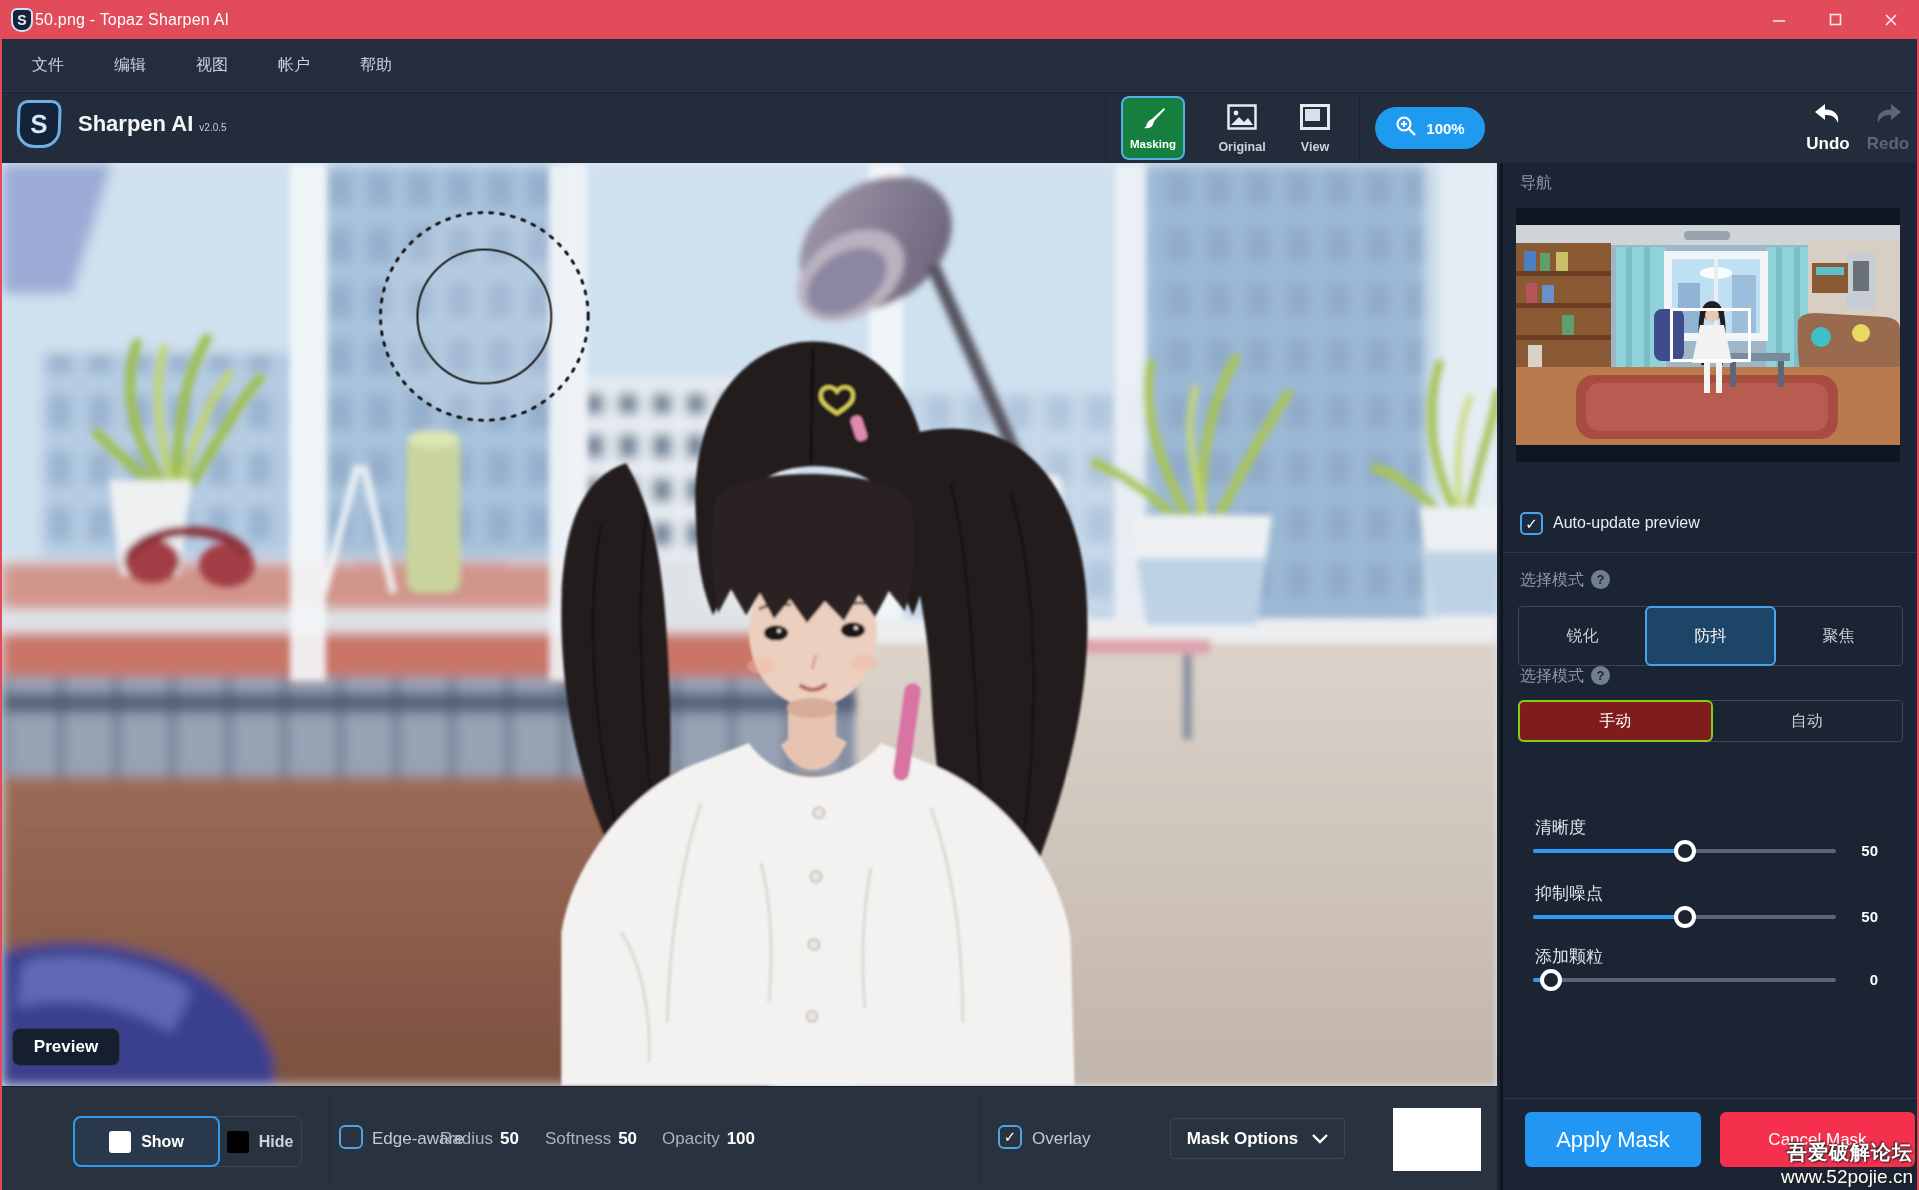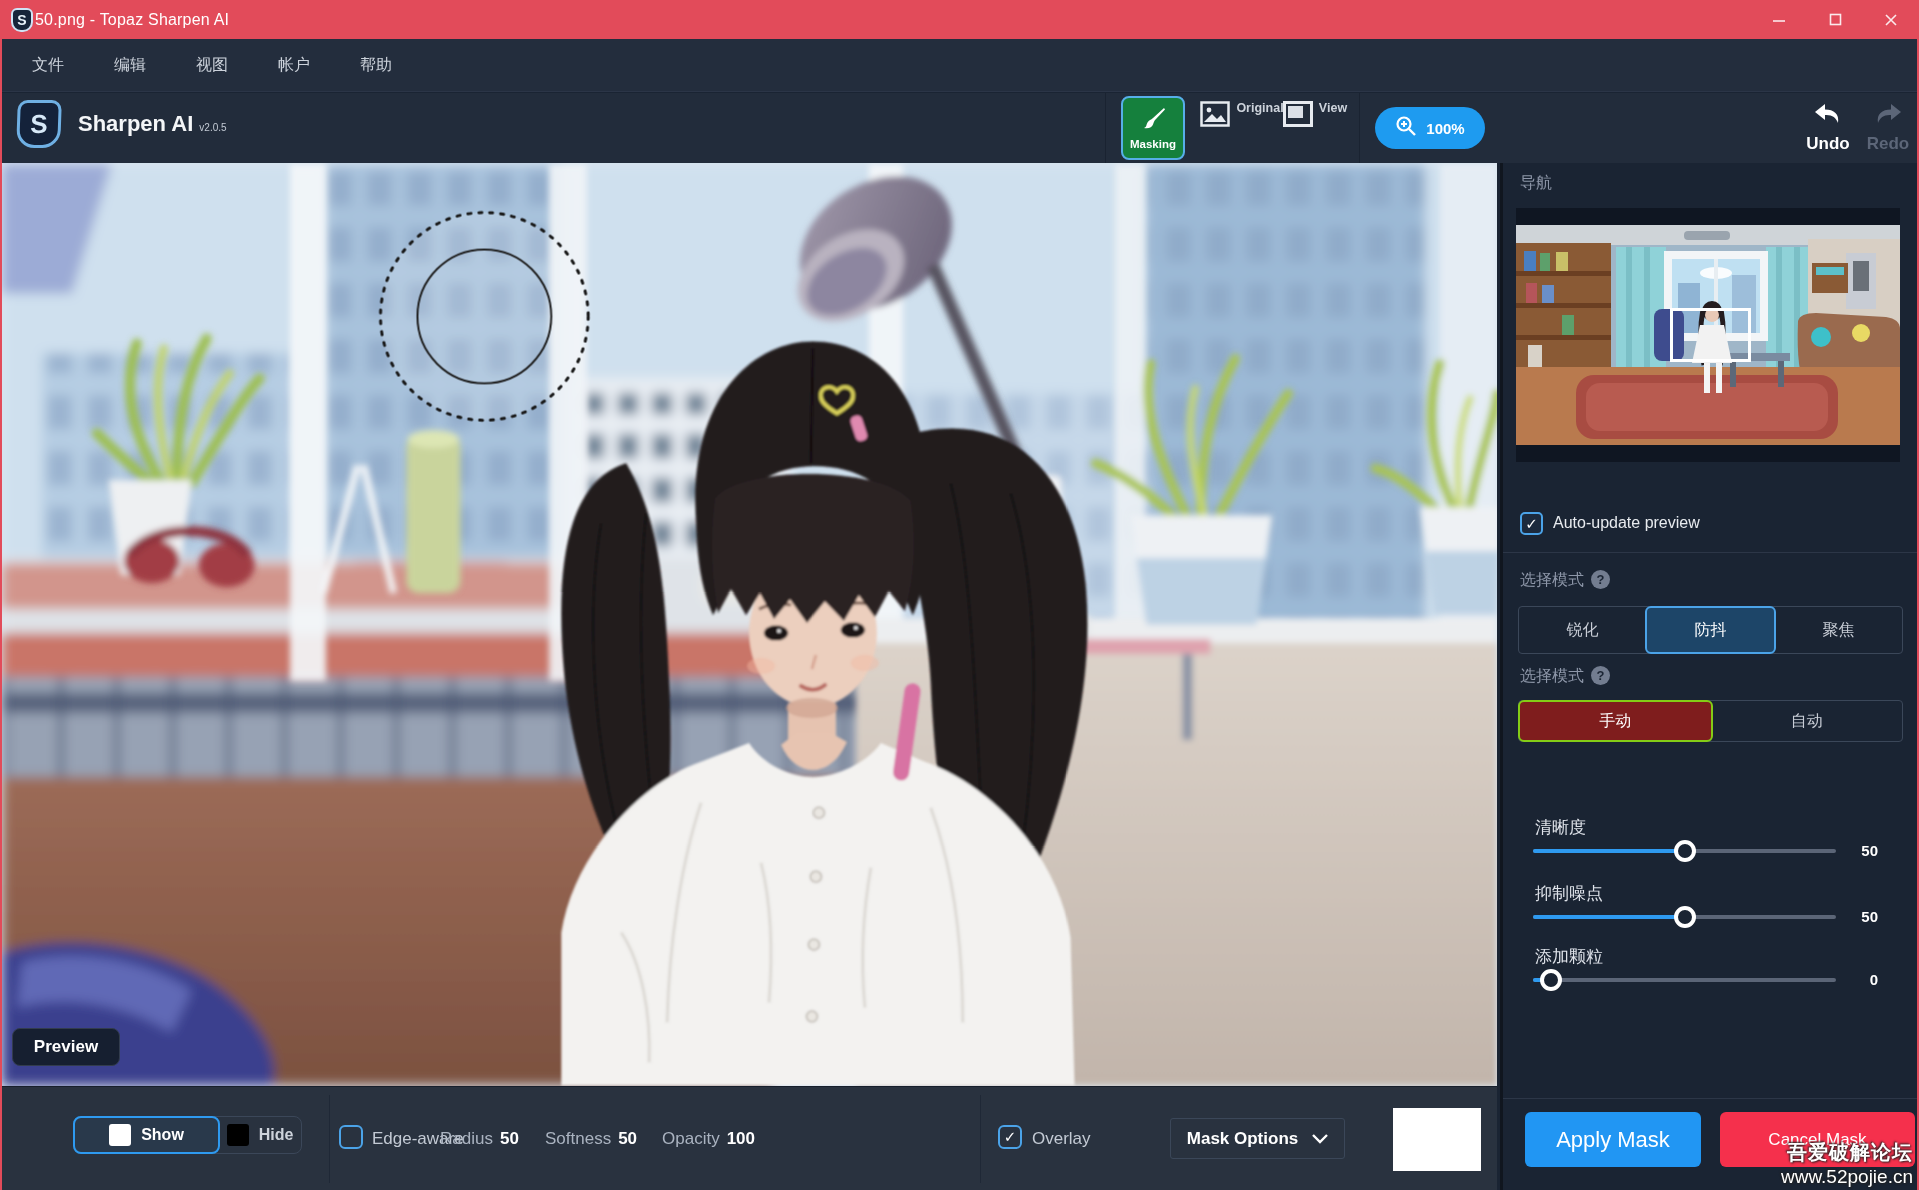--- a/index.html
+++ b/index.html
@@ -19,21 +19,21 @@
   .menu-item { color:#ccd2db; font-size:16px; padding:8px 0; margin-left:34px; width:48px; text-align:center; }
   .menu-item:first-child { margin-left:22px; }
 
   .toolbar { position:absolute; left:2px; top:93px; width:1915px; height:70px; background:#222c3b; }
   .tool-logo { position:absolute; left:15px; top:7px; width:44px; height:48px; border:3px solid #6fb0e4; border-radius:10px 10px 18px 18px; background:#14223a; color:#d6e8f8; font-weight:bold; font-size:26px; display:flex; align-items:center; justify-content:center; transform:skewX(-2deg); }
   .tool-appname { position:absolute; left:76px; top:18px; color:#f4f6f8; font-size:22px; font-weight:bold; }
   .tool-version { color:#c3cad4; font-size:10px; font-weight:normal; margin-left:6px; }
   .tool-divider { position:absolute; top:0; width:1px; height:70px; background:#1a2331; }
   .btn-masking { position:absolute; left:1119px; top:3px; width:64px; height:64px; background:#15803d; border:2px solid #57aee8; border-radius:8px; display:flex; flex-direction:column; align-items:center; justify-content:center; gap:4px; }
   .btn-masking .lbl { color:#ffffff; font-size:11.5px; font-weight:bold; }
-  .tool-icon-btn { position:absolute; top:8px; width:70px; height:56px; display:flex; flex-direction:row; justify-content:center; gap:6px; }
+  .tool-icon-btn { position:absolute; top:8px; width:70px; height:56px; display:flex; flex-direction:column; align-items:center; justify-content:center; gap:6px; }
   .tool-icon-btn .lbl { color:#cdd3db; font-size:12.5px; font-weight:bold; }
   .zoom-pill { position:absolute; left:1373px; top:14px; width:110px; height:42px; background:#1e9bf0; border-radius:21px; display:flex; align-items:center; justify-content:center; gap:9px; }
   .zoom-pill .lbl { color:#ffffff; font-size:15px; font-weight:bold; }
   .undo-redo { position:absolute; top:10px; width:56px; display:flex; flex-direction:column; align-items:center; gap:3px; }
   .undo-redo .lbl { font-size:17px; font-weight:bold; }
 
   
   .canvas { position:absolute; left:2px; top:163px; width:1495px; height:923px; background:#d7e2ee; overflow:hidden; }
   .preview-badge { position:absolute; left:10px; top:865px; width:108px; height:38px; background:rgba(20,28,40,.92); border:1px solid #323c4d; border-radius:8px; color:#ffffff; font-size:17px; font-weight:bold; display:flex; align-items:center; justify-content:center; }
 
@@ -41,39 +41,39 @@
   .sidebar { position:absolute; left:1500px; top:163px; width:419px; height:1027px; background:#1a2433; border-left:3px solid #10161f; }
   .nav-label { position:absolute; left:17px; top:10px; color:#8d96a8; font-size:16px; }
   .thumb-panel { position:absolute; left:13px; top:45px; width:384px; height:254px; background:#0f1622; }
   .thumb-panel svg { position:absolute; left:0; top:17px; }
   .viewport-rect { position:absolute; left:154px; top:100px; width:81px; height:54px; border:3px solid #ffffff; }
   .side-divider { position:absolute; left:0; width:419px; height:1px; background:#2c3647; }
   .chk { position:absolute; width:23px; height:23px; border:2px solid #4ba3e8; border-radius:5px; background:#1c2a3d; color:#ffffff; font-size:15px; font-weight:bold; display:flex; align-items:center; justify-content:center; }
   .auto-label { position:absolute; left:50px; top:351px; color:#e8ebef; font-size:16px; }
   .sec-label { position:absolute; left:17px; color:#8d96a8; font-size:16px; }
   .help-ic { position:absolute; width:19px; height:19px; border-radius:50%; background:#737d90; color:#1a2433; font-size:13px; font-weight:bold; display:flex; align-items:center; justify-content:center; }
-  .seg3 { position:absolute; left:15px; top:443px; width:385px; height:48px; border:1px solid #3b4759; border-radius:4px; display:flex; }
+  .seg3 { position:absolute; left:15px; top:443px; width:385px; height:60px; border:1px solid #3b4759; border-radius:4px; display:flex; }
   .seg3 .seg { flex:1; display:flex; align-items:center; justify-content:center; color:#c8cdd6; font-size:16px; }
   .seg3 .seg.sel { background:#1d4568; border:2px solid #4ba3e8; border-radius:6px; color:#ffffff; margin:-1px; }
   .seg2 { position:absolute; left:15px; top:537px; width:385px; height:42px; border:1px solid #3b4759; border-radius:4px; display:flex; }
   .seg2 .seg { flex:1; display:flex; align-items:center; justify-content:center; color:#c8cdd6; font-size:16px; }
   .seg2 .seg.sel { background:#7f1d1d; border:2px solid #84cc16; border-radius:6px; color:#ffffff; margin:-1px; }
   .slider-row { position:absolute; left:0; width:419px; }
   .slider-row .slbl { position:absolute; left:32px; top:0; color:#dfe3ea; font-size:17px; }
   .slider-row .track { position:absolute; left:30px; top:33px; width:303px; height:4px; background:#5b6577; border-radius:2px; }
   .slider-row .fill { position:absolute; left:0; top:0; height:4px; background:#2e9af0; border-radius:2px; }
   .slider-row .thumb { position:absolute; top:-9px; width:22px; height:22px; margin-left:-11px; border:4.5px solid #ffffff; border-radius:50%; background:#1a2433; }
   .slider-row .sval { position:absolute; right:44px; top:26px; color:#ffffff; font-size:15px; font-weight:bold; }
   .apply-btn { position:absolute; left:22px; top:949px; width:176px; height:55px; background:#2196f3; border-radius:6px; color:#ffffff; font-size:22px; display:flex; align-items:center; justify-content:center; }
   .cancel-btn { position:absolute; left:217px; top:949px; width:195px; height:55px; background:#f5304c; border-radius:6px; color:#ffffff; font-size:17px; display:flex; align-items:center; justify-content:center; }
 
   
   .bottombar { position:absolute; left:2px; top:1086px; width:1495px; height:104px; background:#29323f; border-top:1px solid #171f2c; }
   .bb-divider { position:absolute; top:8px; width:1px; height:88px; background:#1f2836; }
-  .showhide { position:absolute; left:71px; top:29px; width:229px; height:38px; border:1px solid #3b4759; border-radius:8px; display:flex; }
+  .showhide { position:absolute; left:71px; top:29px; width:229px; height:51px; border:1px solid #3b4759; border-radius:8px; display:flex; }
   .sh-cell { display:flex; align-items:center; justify-content:center; gap:10px; color:#cdd3db; font-size:16px; font-weight:bold; }
   .sh-cell.show { width:147px; border:2px solid #2e9af0; border-radius:8px; margin:-1px; background:rgba(46,154,240,.07); color:#ffffff; }
   .sh-cell.hide { flex:1; }
   .swatch-sm { width:22px; height:22px; border-radius:3px; }
   .bb-chk { position:absolute; width:24px; height:24px; border:2px solid #4ba3e8; border-radius:6px; background:transparent; color:#ffffff; font-size:15px; font-weight:bold; display:flex; align-items:center; justify-content:center; }
   .bb-label { position:absolute; color:#c3cad4; font-size:17px; }
   .bb-stat { position:absolute; top:42px; color:#aab3c0; font-size:17px; }
   .bb-stat b { color:#ffffff; margin-left:7px; }
   .mask-options { position:absolute; left:1168px; top:31px; width:175px; height:41px; border:1px solid #3b4759; border-radius:3px; display:flex; align-items:center; justify-content:center; gap:14px; color:#ffffff; font-size:17px; font-weight:bold; }
   .mask-swatch { position:absolute; left:1391px; top:21px; width:88px; height:63px; background:#ffffff; }

